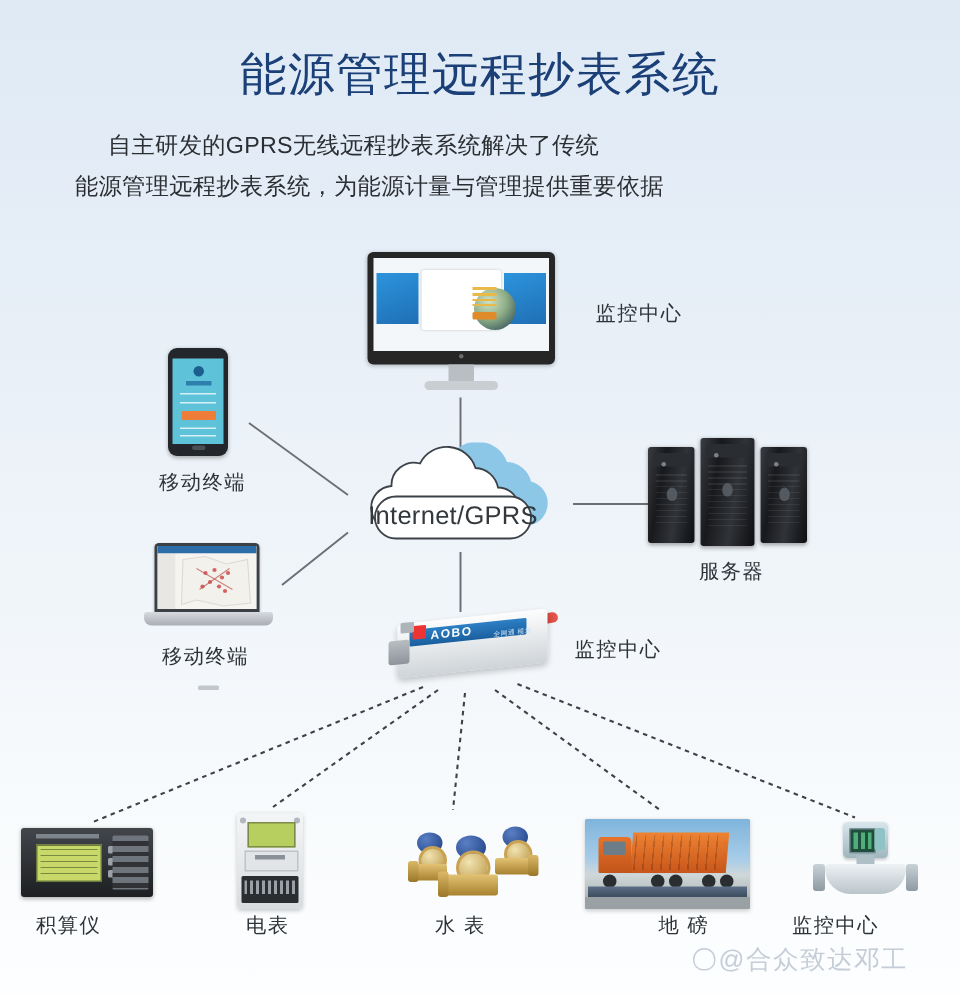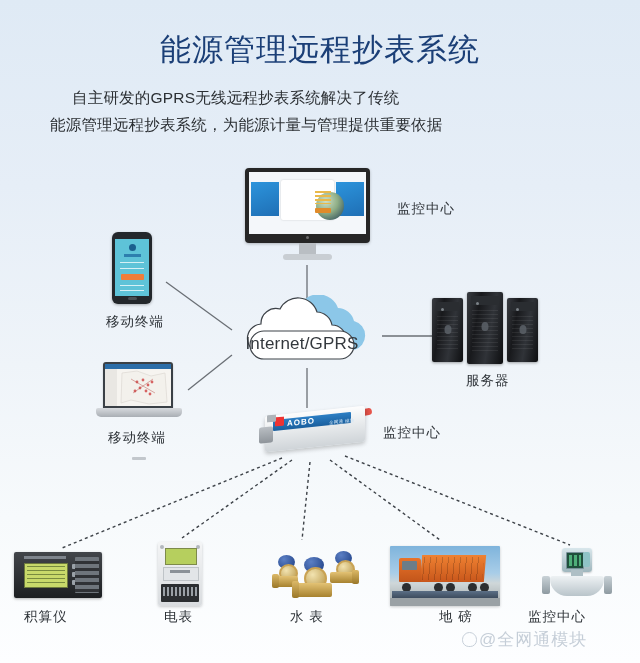--- a/index.html
+++ b/index.html
@@ -558,16 +558,16 @@
       <div class="fm-cap"></div>
     </div>
     <div class="fm-neck"></div>
     <div class="fm-tube"></div>
     <div class="fm-fl l"></div>
     <div class="fm-fl r"></div>
   </div>
   <div class="nlabel" style="left:528px; top:608px;">监控中心</div>
 
   <div id="watermark">
-    <span class="wm-icon"></span><span>@全网通模块</span>
+    <span class="wm-icon"></span><span>@合众致达邓工</span>
   </div>
 
 </div>
 
 </body></html>

